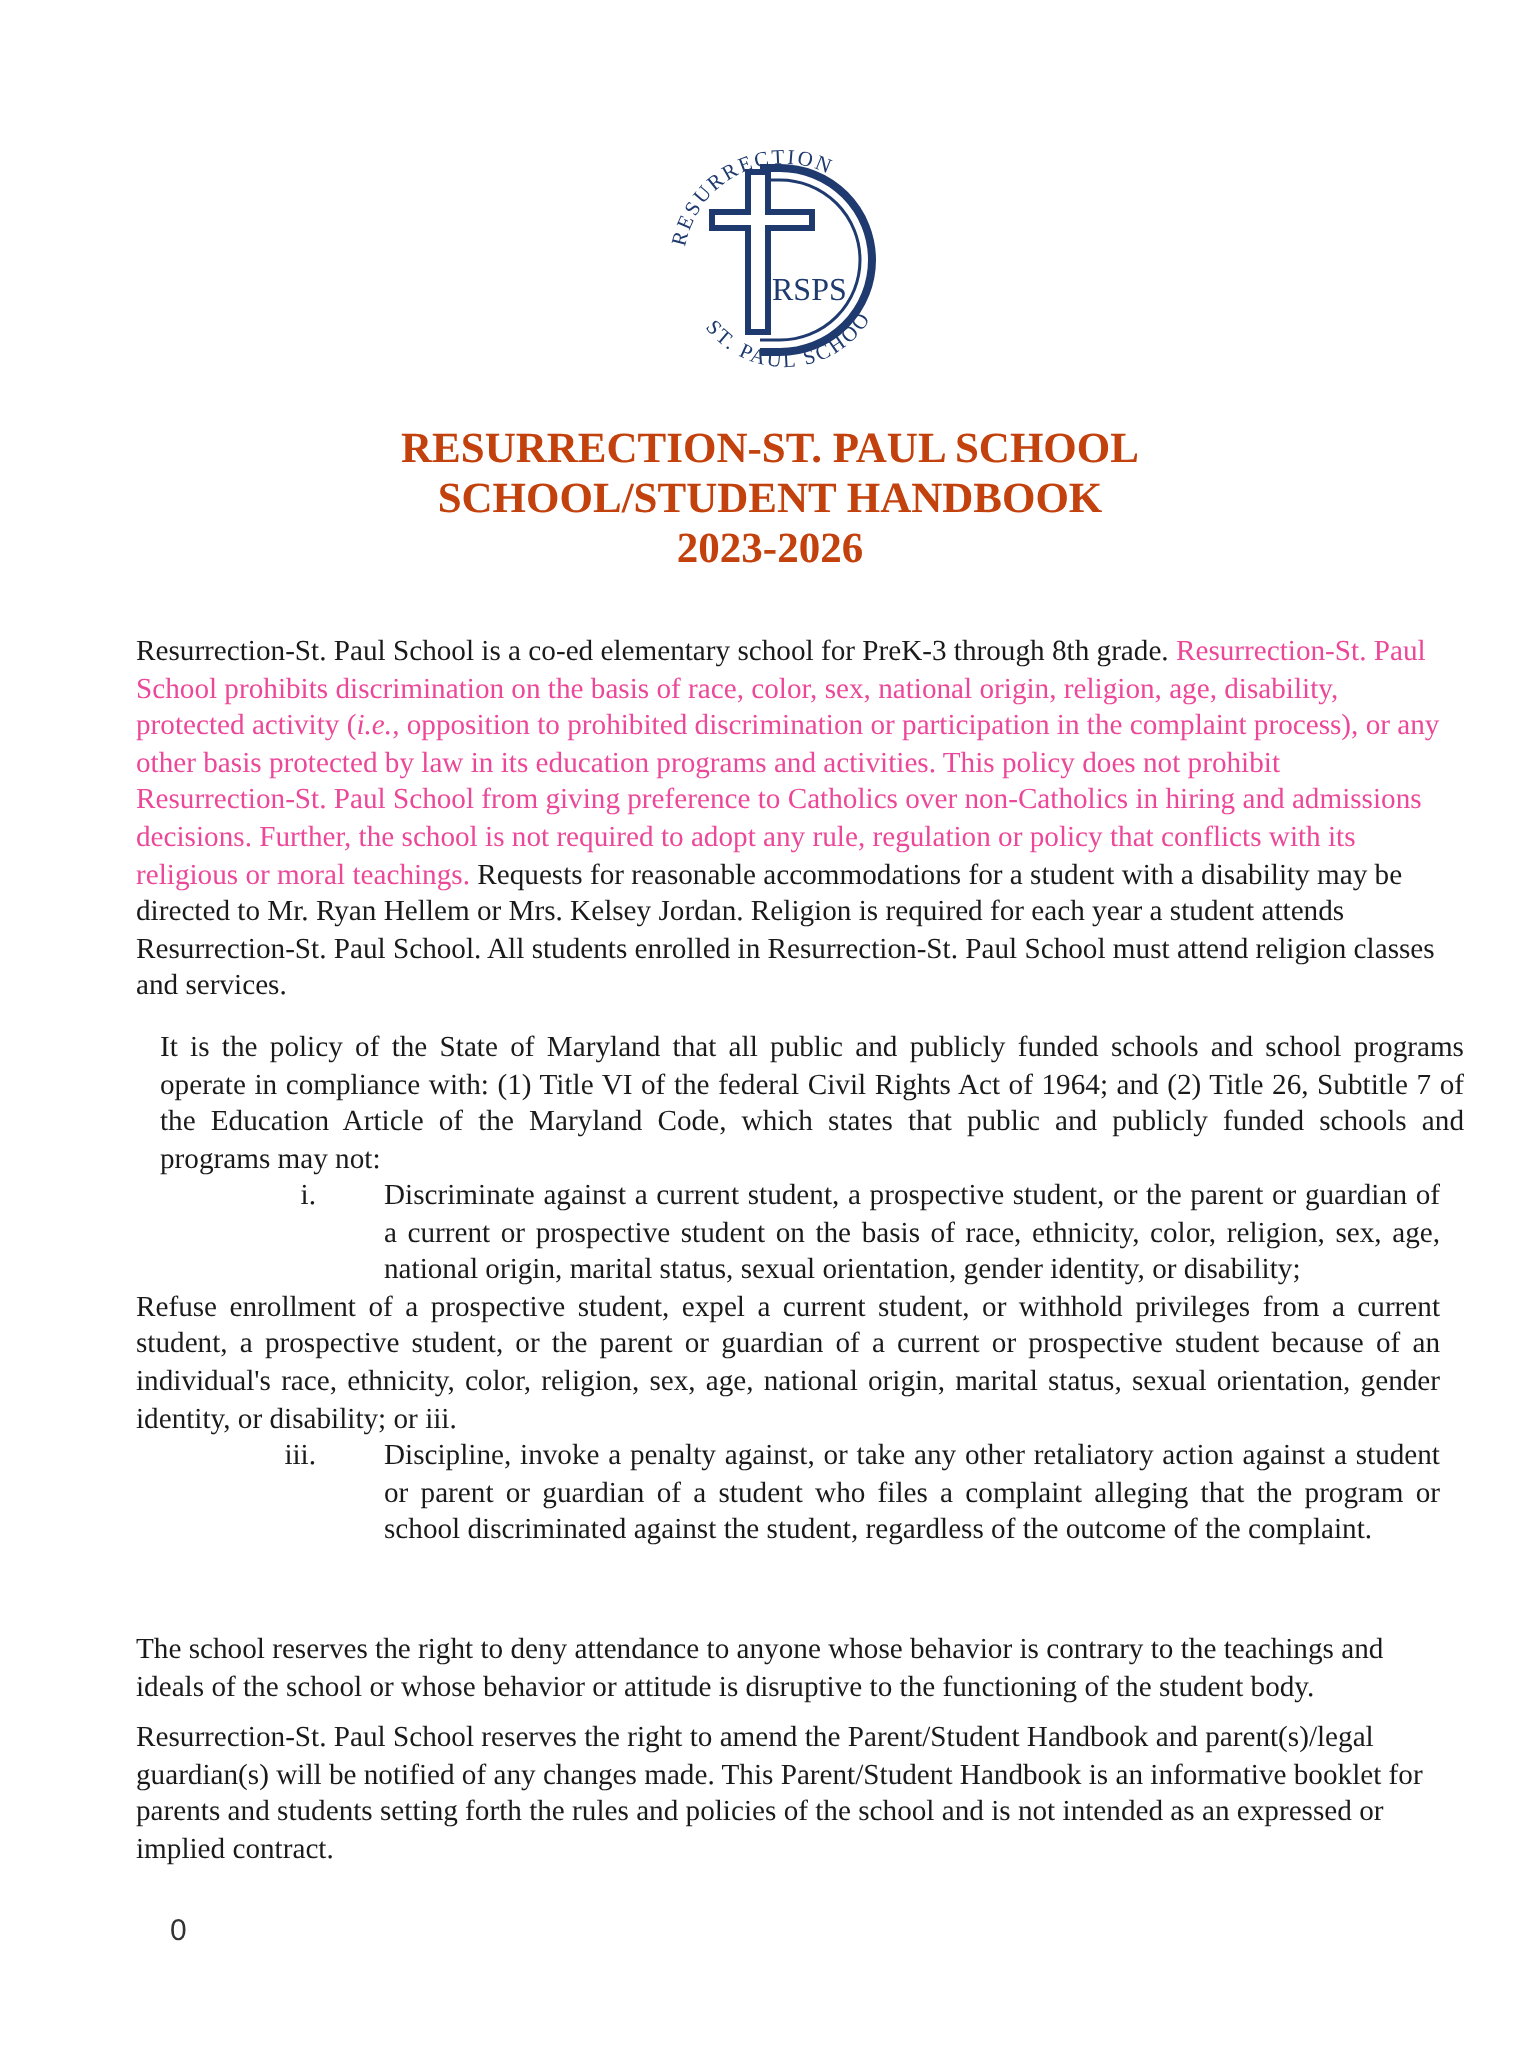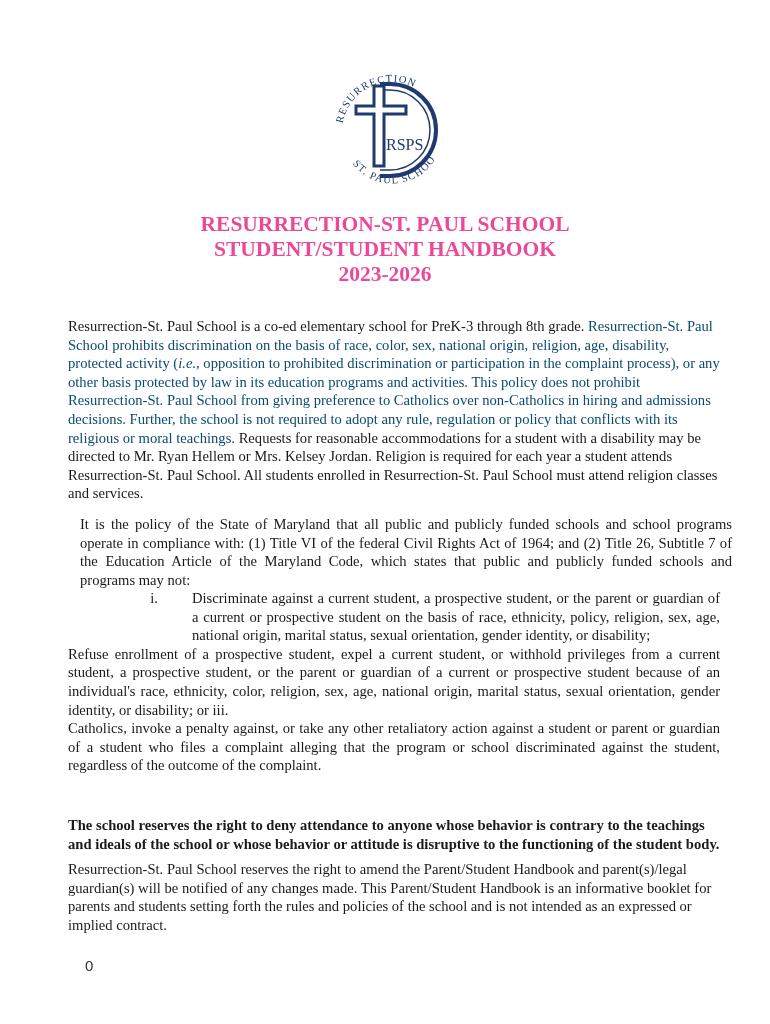--- a/index.html
+++ b/index.html
@@ -5,39 +5,39 @@
     html, body { margin: 0; padding: 0; background: #ffffff; }
     body {
       width: 770px; height: 1024px; position: relative; overflow: hidden;
       font-family: "Liberation Serif", serif; color: #111;
     }
     .logo {
       position: absolute; left: 326px; top: 66px; width: 128px; height: 128px;
     }
     .title-block {
       position: absolute; top: 212px; left: 0; width: 770px; text-align: center;
-      font-weight: bold; font-size: 21.5px; line-height: 25px; color: #ec4899;
+      font-weight: bold; font-size: 21.5px; line-height: 25px; color: #c2410c;
     }
     .title-block div { white-space: nowrap; }
     .para {
       position: absolute; left: 68px; width: 652px;
       font-size: 14.6px; line-height: 18.6px; color: #1a1a1a;
     }
-    .gray { color: #0c4a6e; }
+    .gray { color: #ec4899; }
     .justify { text-align: justify; }
     .p1 { top: 317px; }
     .p2 { top: 515px; text-align: justify; text-align-last: left; margin-left: 12px; }
     .list {
       position: absolute; left: 68px; width: 652px; top: 589px;
       font-size: 14.6px; line-height: 18.6px; color: #1a1a1a;
     }
     .li { display: flex; }
     .li-num { width: 124px; text-align: right; padding-right: 34px; box-sizing: border-box; flex: none; }
     .li-text { flex: 1; text-align: justify; text-align-last: left; }
-    .p3 { top: 816px; font-weight: bold; }
+    .p3 { top: 816px; }
     .p4 { top: 860px; }
     .page-num {
       position: absolute; left: 85px; top: 957px;
       font-family: "Liberation Sans", sans-serif; font-size: 15px; color: #333;
     }
   </style>
 </head>
 <body>
 
 <div class="logo">
@@ -56,40 +56,41 @@
       <textPath href="#arcTop" startOffset="8%">RESURRECTION</textPath>
     </text>
     <text font-family="Liberation Serif, serif" font-size="10.5" fill="#1f3a6e" letter-spacing="1.2">
       <textPath href="#arcBot" startOffset="12%">ST. PAUL SCHOOL</textPath>
     </text>
   </svg>
 </div>
 
 <div class="title-block">
   <div>RESURRECTION-ST. PAUL SCHOOL</div>
-  <div>STUDENT/STUDENT HANDBOOK</div>
+  <div>SCHOOL/STUDENT HANDBOOK</div>
   <div>2023-2026</div>
 </div>
 
 <div class="para p1 justify" style="text-align:left;">
   <span>Resurrection-St. Paul School is a co-ed elementary school for PreK-3 through 8th grade. </span><span class="gray"><span>Resurrection-St. Paul School prohibits discrimination on the basis of race, color, sex, national origin, religion, age, disability, protected activity (</span><em>i.e.</em><span>, opposition to prohibited discrimination or participation in the complaint process), or any other basis protected by law in its education programs and activities. This policy does not prohibit Resurrection-St. Paul School from giving preference to Catholics over non-Catholics in hiring and admissions decisions. Further, the school is not required to adopt any rule, regulation or policy that conflicts with its religious or moral teachings.</span></span><span> Requests for reasonable accommodations for a student with a disability may be directed to Mr. Ryan Hellem or Mrs. Kelsey Jordan.  Religion is required for each year a student attends Resurrection-St. Paul School. All students enrolled in Resurrection-St. Paul School must attend religion classes and services.</span>
 </div>
 
 <div class="para p2">It is the policy of the State of Maryland that all public and publicly funded schools and school programs operate in compliance with: (1) Title VI of the federal Civil Rights Act of 1964; and (2) Title 26, Subtitle 7 of the Education Article of the Maryland Code, which states that public and publicly funded schools and programs may not:</div>
 
 <div class="list">
   <div class="li">
     <span class="li-num">i.</span>
-    <span class="li-text">Discriminate against a current student, a prospective student, or the parent or guardian of a current or prospective student on the basis of race, ethnicity, policy, religion, sex, age, national origin, marital status, sexual orientation, gender identity, or disability;</span>
+    <span class="li-text">Discriminate against a current student, a prospective student, or the parent or guardian of a current or prospective student on the basis of race, ethnicity, color, religion, sex, age, national origin, marital status, sexual orientation, gender identity, or disability;</span>
   </div>
   <div class="li">
     <span class="li-text">Refuse enrollment of a prospective student, expel a current student, or withhold privileges from a current student, a prospective student, or the parent or guardian of a current or prospective student because of an individual's race, ethnicity, color, religion, sex, age, national origin, marital status, sexual orientation, gender identity, or disability; or iii.</span>
   </div>
   <div class="li">
-    <span class="li-text">Catholics, invoke a penalty against, or take any other retaliatory action against a student or parent or guardian of a student who files a complaint alleging that the program or school discriminated against the student, regardless of the outcome of the complaint.</span>
+    <span class="li-num">iii.</span>
+    <span class="li-text">Discipline, invoke a penalty against, or take any other retaliatory action against a student or parent or guardian of a student who files a complaint alleging that the program or school discriminated against the student, regardless of the outcome of the complaint.</span>
   </div>
 </div>
 
 <div class="para p3">The school reserves the right to deny attendance to anyone whose behavior is contrary to the teachings and ideals of the school or whose behavior or attitude is disruptive to the functioning of the student body.</div>
 
 <div class="para p4">Resurrection-St. Paul School reserves the right to amend the Parent/Student Handbook and parent(s)/legal guardian(s) will be notified of any changes made. This Parent/Student Handbook is an informative booklet for parents and students setting forth the rules and policies of the school and is not intended as an expressed or implied contract.</div>
 
 <div class="page-num">0</div>
 
 </body></html>

